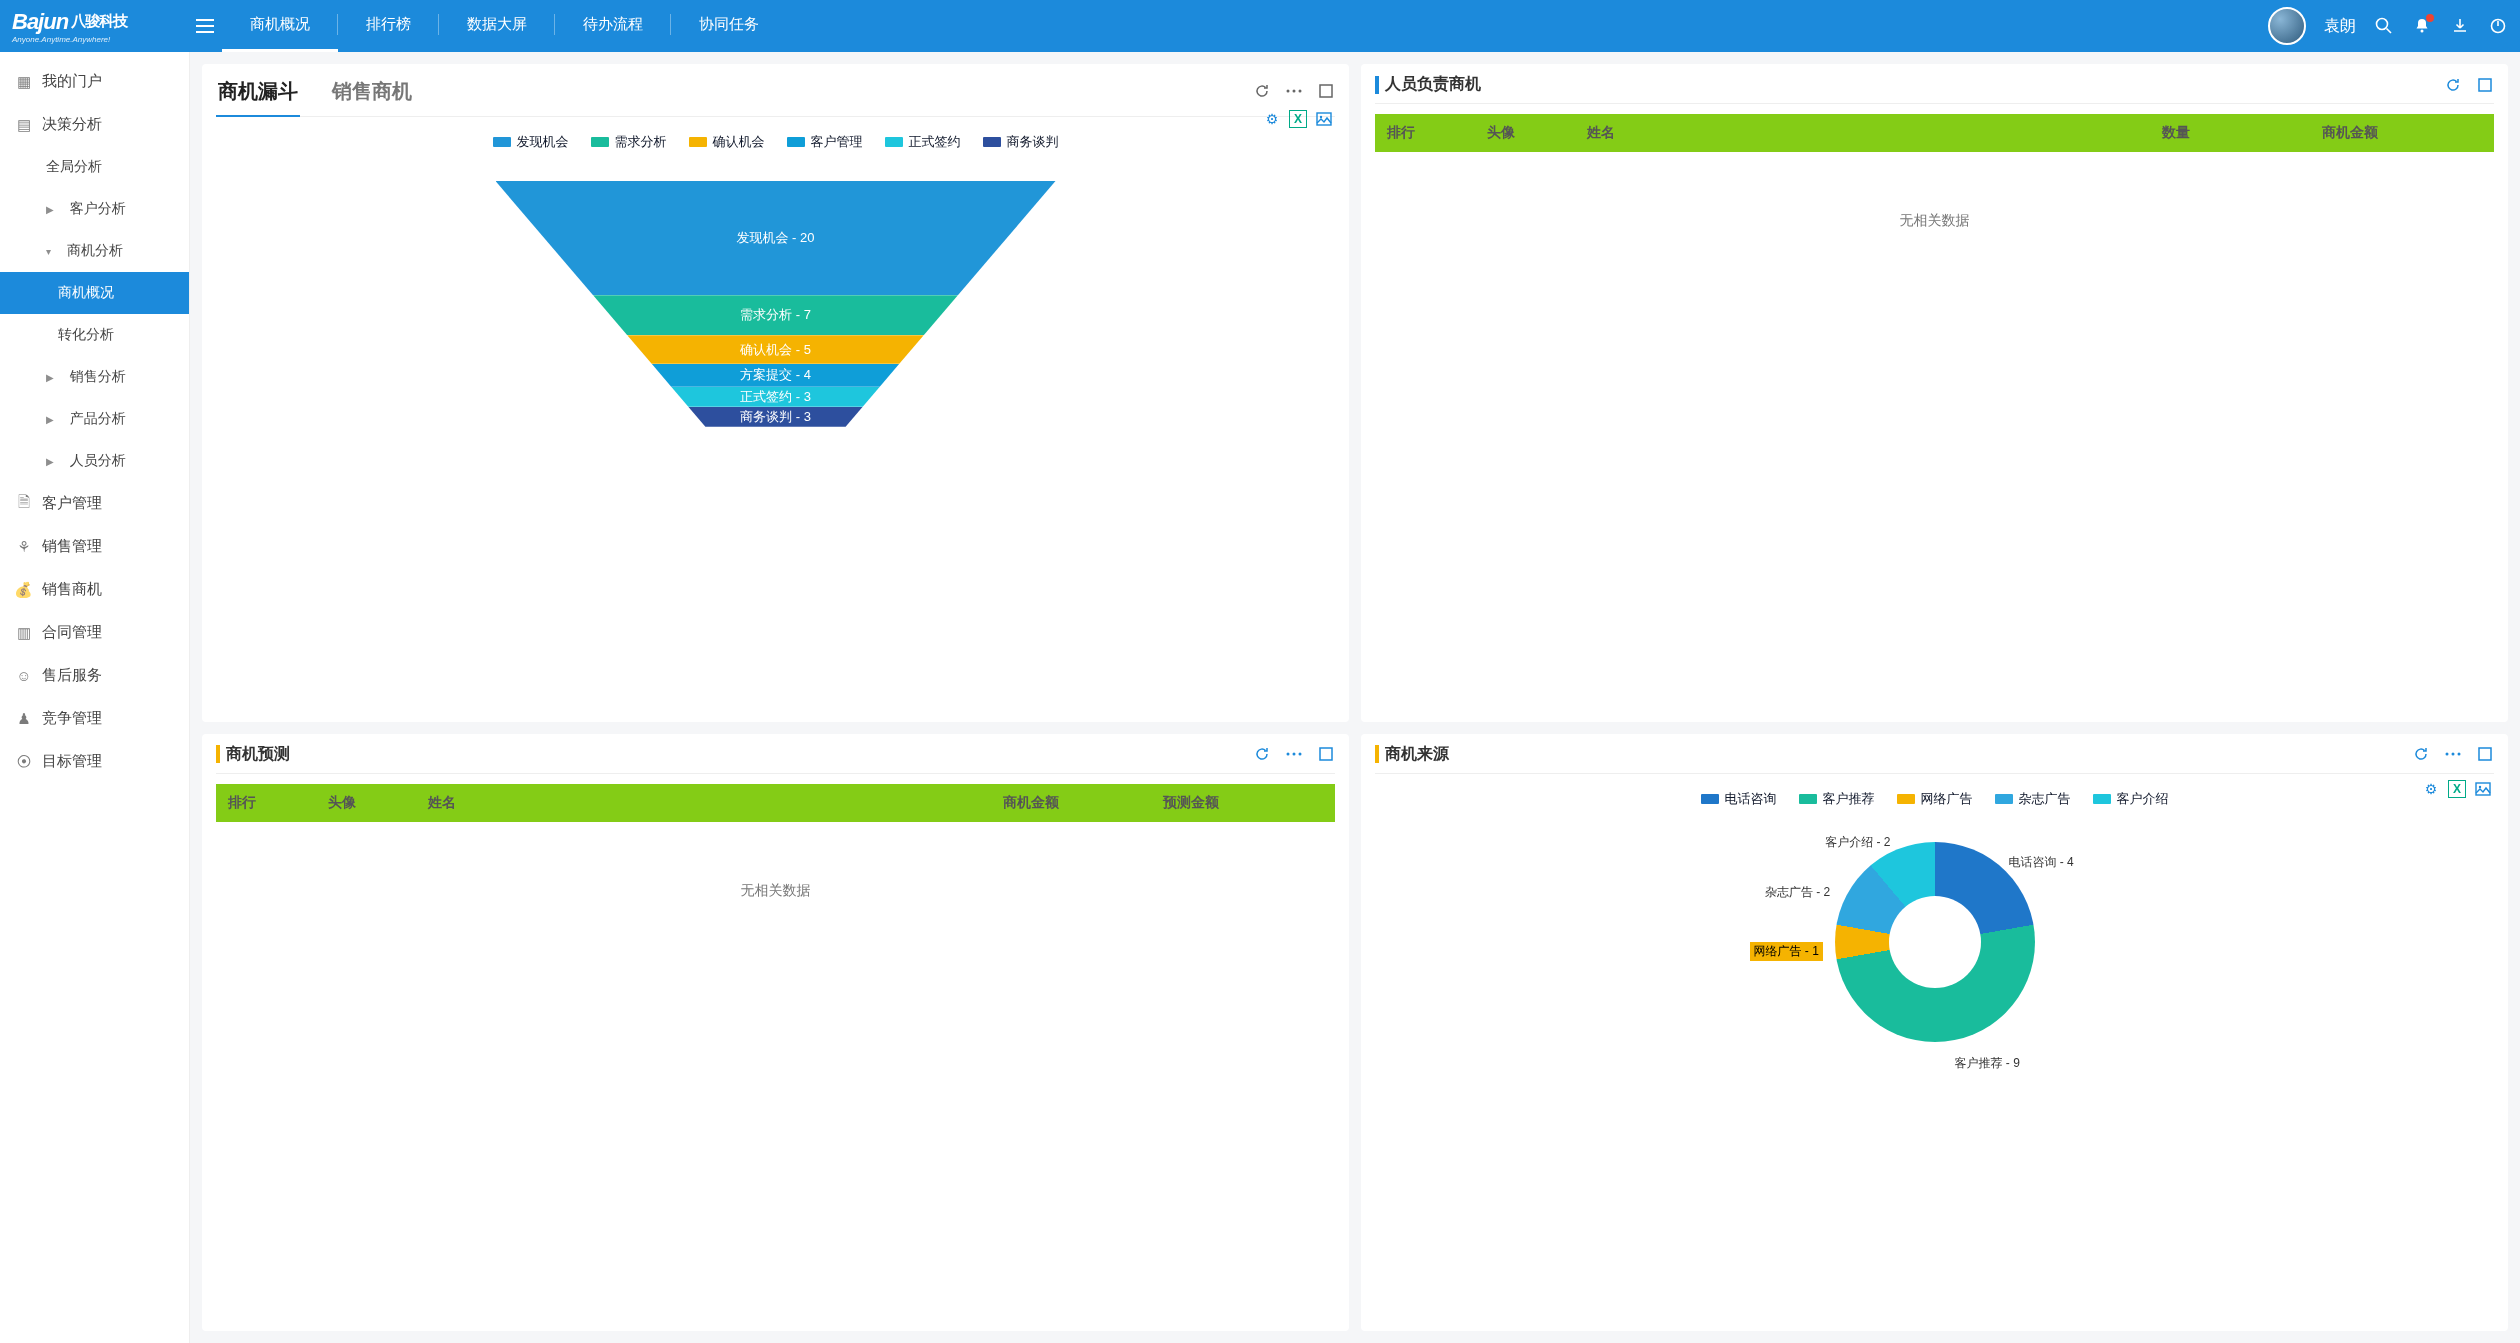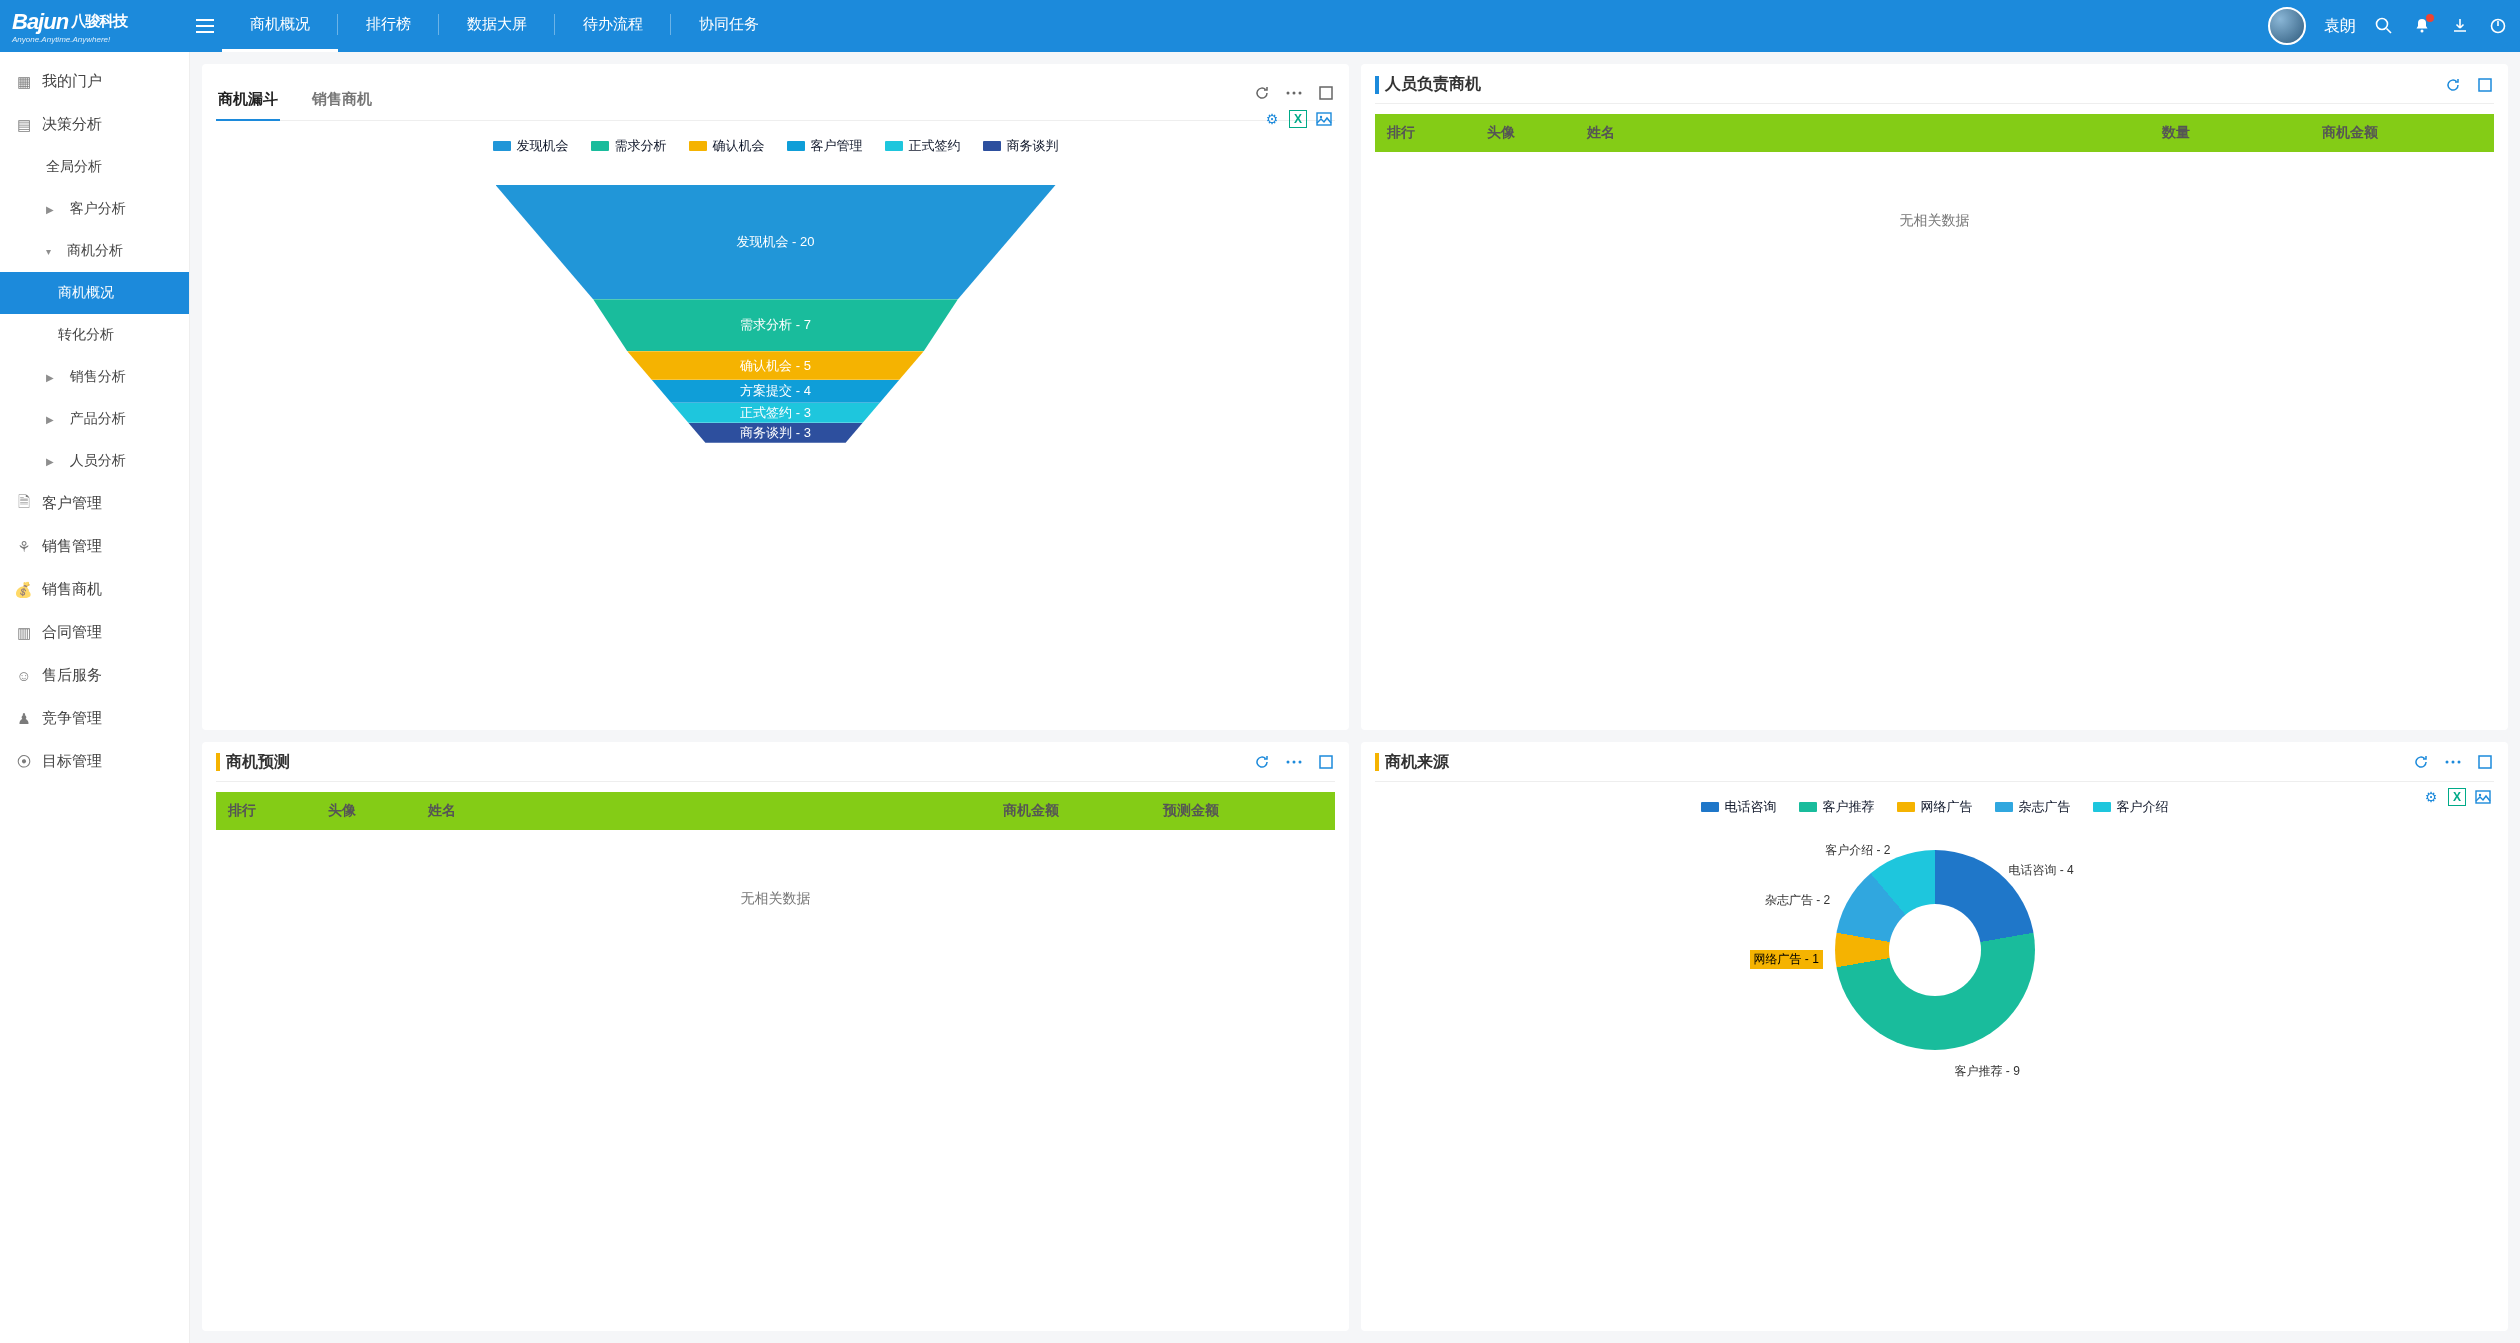--- a/index.html
+++ b/index.html
@@ -25,21 +25,21 @@
     .sb-item.level2 { padding-left:46px; font-size:14px; }
     .sb-item.level3 { padding-left:58px; font-size:14px; }
     .sb-item.active { background:#1c8adb; color:#fff; }
     .sb-item.bold { font-weight:500; }
     .sb-ico { width:16px; height:16px; display:inline-flex; align-items:center; justify-content:center; opacity:.7; }
     .caret { font-size:10px; margin-right:6px; opacity:.6; }
     .main { flex:1; padding:12px; display:grid; grid-template-columns:1fr 1fr; gap:12px; }
     .card { background:#fff; border-radius:4px; padding:10px 14px 14px; display:flex; flex-direction:column; position:relative; }
     .card-head { display:flex; align-items:center; border-bottom:1px solid #eee; padding-bottom:8px; margin-bottom:10px; }
     .card-tabs { display:flex; gap:30px; }
-    .card-tab { font-size:15px; font-weight:600; color:#777; padding:4px 2px 10px; cursor:pointer; border-bottom:2px solid transparent; margin-bottom:-9px;margin-top:12px; }
+    .card-tab { font-size:20px; font-weight:600; color:#777; padding:4px 2px 10px; cursor:pointer; border-bottom:2px solid transparent; margin-bottom:-9px; }
     .card-tab.active { color:#222; border-bottom-color:#1c8adb; }
     .title-bar { display:flex; align-items:center; gap:6px; }
     .title-mark { width:4px; height:18px; background:#f5b301; }
     .title-mark.blue { background:#1c8adb; }
     .card-title { font-size:16px; font-weight:600; }
     .card-tools { margin-left:auto; display:flex; gap:14px; align-items:center; }
     .tool-ico { width:18px; height:18px; display:flex; align-items:center; justify-content:center; cursor:pointer; color:#666; }
     .tool-ico.blue { color:#1c8adb; }
     .tool-ico.green { color:#0a8; }
     .sub-tools { position:absolute; right:16px; top:46px; display:flex; gap:8px; }
@@ -241,21 +241,21 @@
             <span class="lg-sw" style="background:#1ec6dd"></span>
             <span>正式签约</span>
           </div>
           <div class="lg-item">
             <span class="lg-sw" style="background:#2d4f9e"></span>
             <span>商务谈判</span>
           </div>
         </div>
       <div id="funnel-chart" class="funnel">
           <div class="fn-seg" style="height: 114.286px; width: 560px; background: rgb(33, 150, 216); clip-path: polygon(0px 0px, 100% 0px, 82.568% 100%, 17.432% 100%);">发现机会 - 20</div>
-          <div class="fn-seg" style="height: 52px; width: 364.762px; background: rgb(25, 188, 156); clip-path: polygon(0px 0px, 100% 0px, 90.6332% 100%, 9.36684% 100%);">需求分析 - 7</div>
+          <div class="fn-seg" style="height: 40px; width: 364.762px; background: rgb(25, 188, 156); clip-path: polygon(0px 0px, 100% 0px, 90.6332% 100%, 9.36684% 100%);">需求分析 - 7</div>
           <div class="fn-seg" style="height: 28.5714px; width: 296.429px; background: rgb(245, 179, 1); clip-path: polygon(0px 0px, 100% 0px, 91.7671% 100%, 8.23293% 100%);">确认机会 - 5</div>
           <div class="fn-seg" style="height: 22.8571px; width: 247.619px; background: rgb(15, 158, 216); clip-path: polygon(0px 0px, 100% 0px, 92.1154% 100%, 7.88462% 100%);">方案提交 - 4</div>
           <div class="fn-seg" style="height: 20px; width: 208.571px; background: rgb(30, 198, 221); clip-path: polygon(0px 0px, 100% 0px, 91.8094% 100%, 8.19064% 100%);">正式签约 - 3</div>
           <div class="fn-seg" style="height: 20px; width: 174.405px; background: rgb(45, 79, 158); clip-path: polygon(0px 0px, 100% 0px, 90.2048% 100%, 9.79522% 100%);">商务谈判 - 3</div>
         </div>
     </div>
 
     <div class="card">
       <div class="card-head">
         <div class="title-bar">

